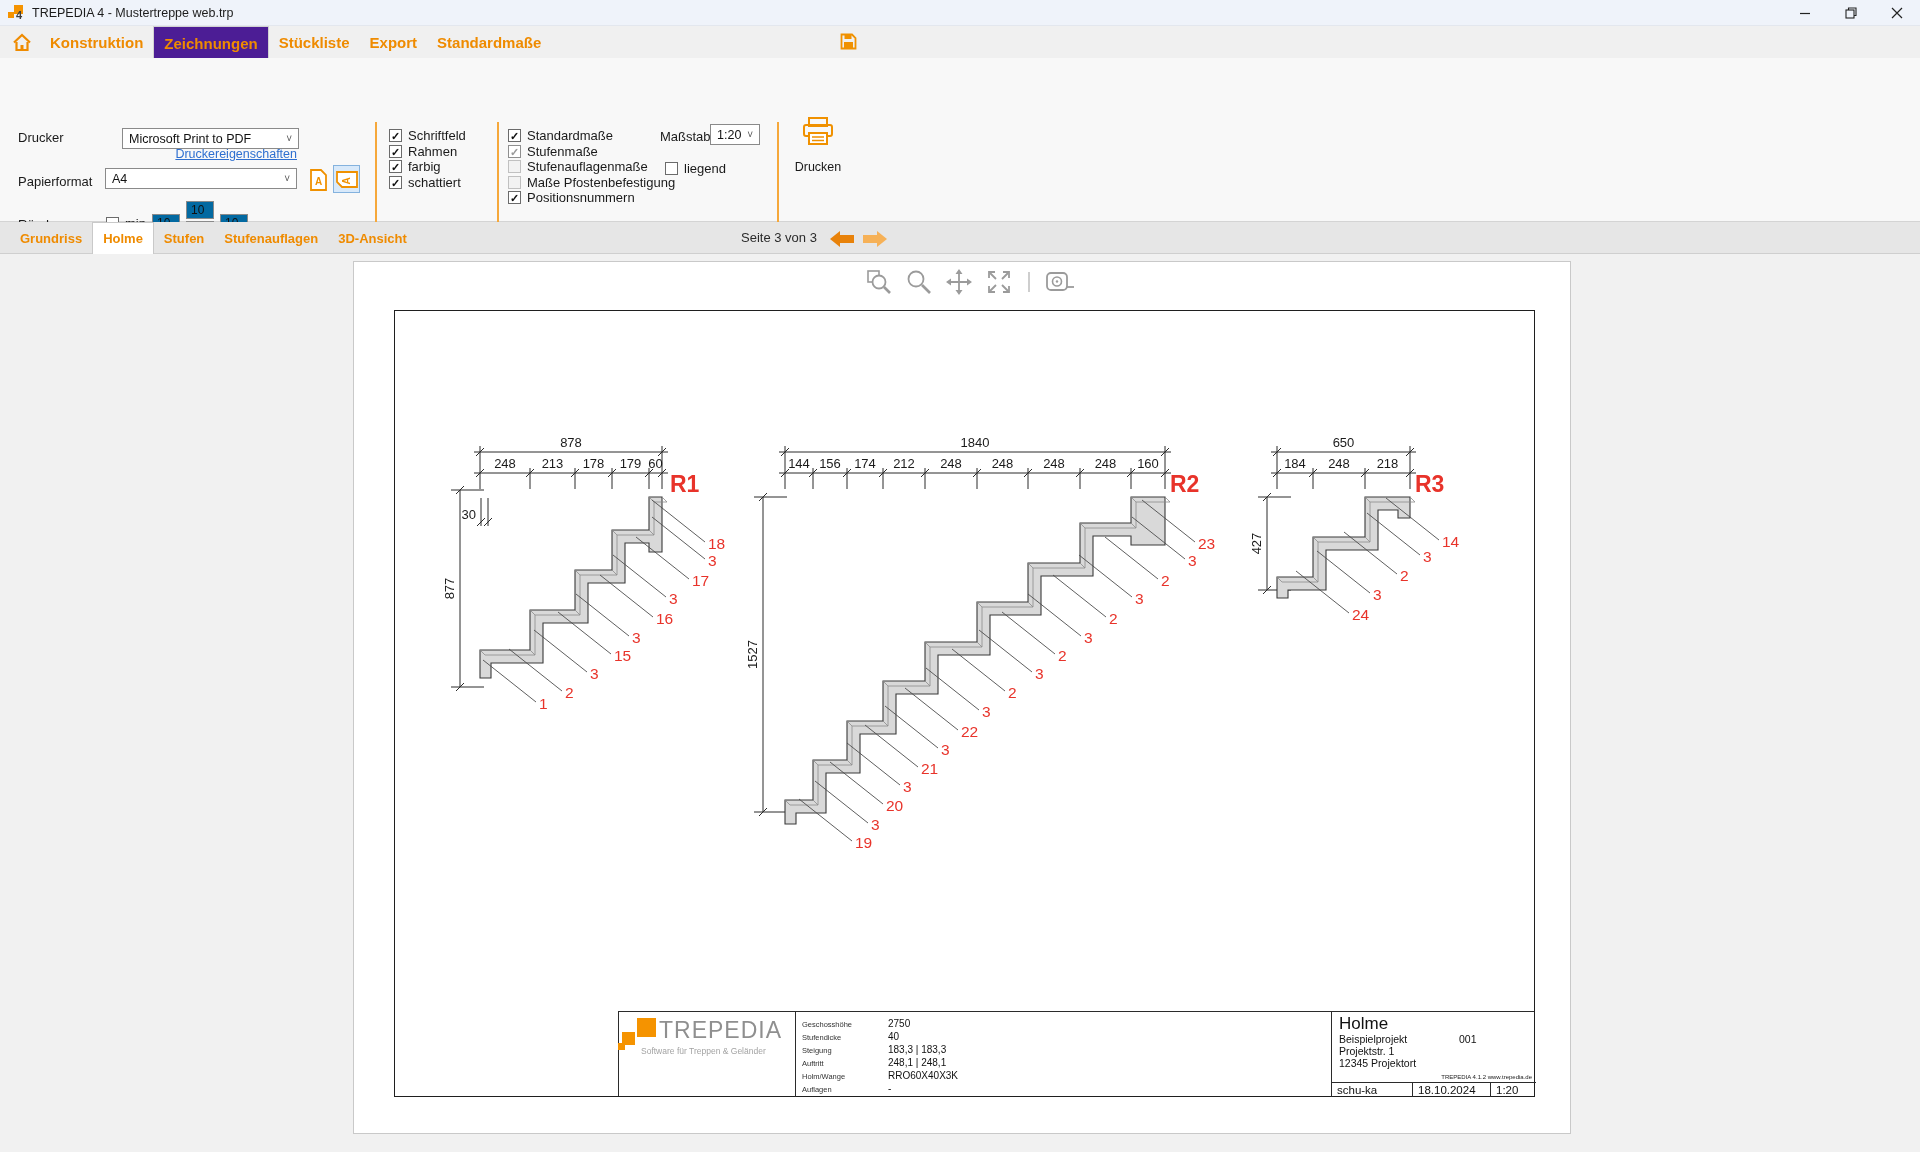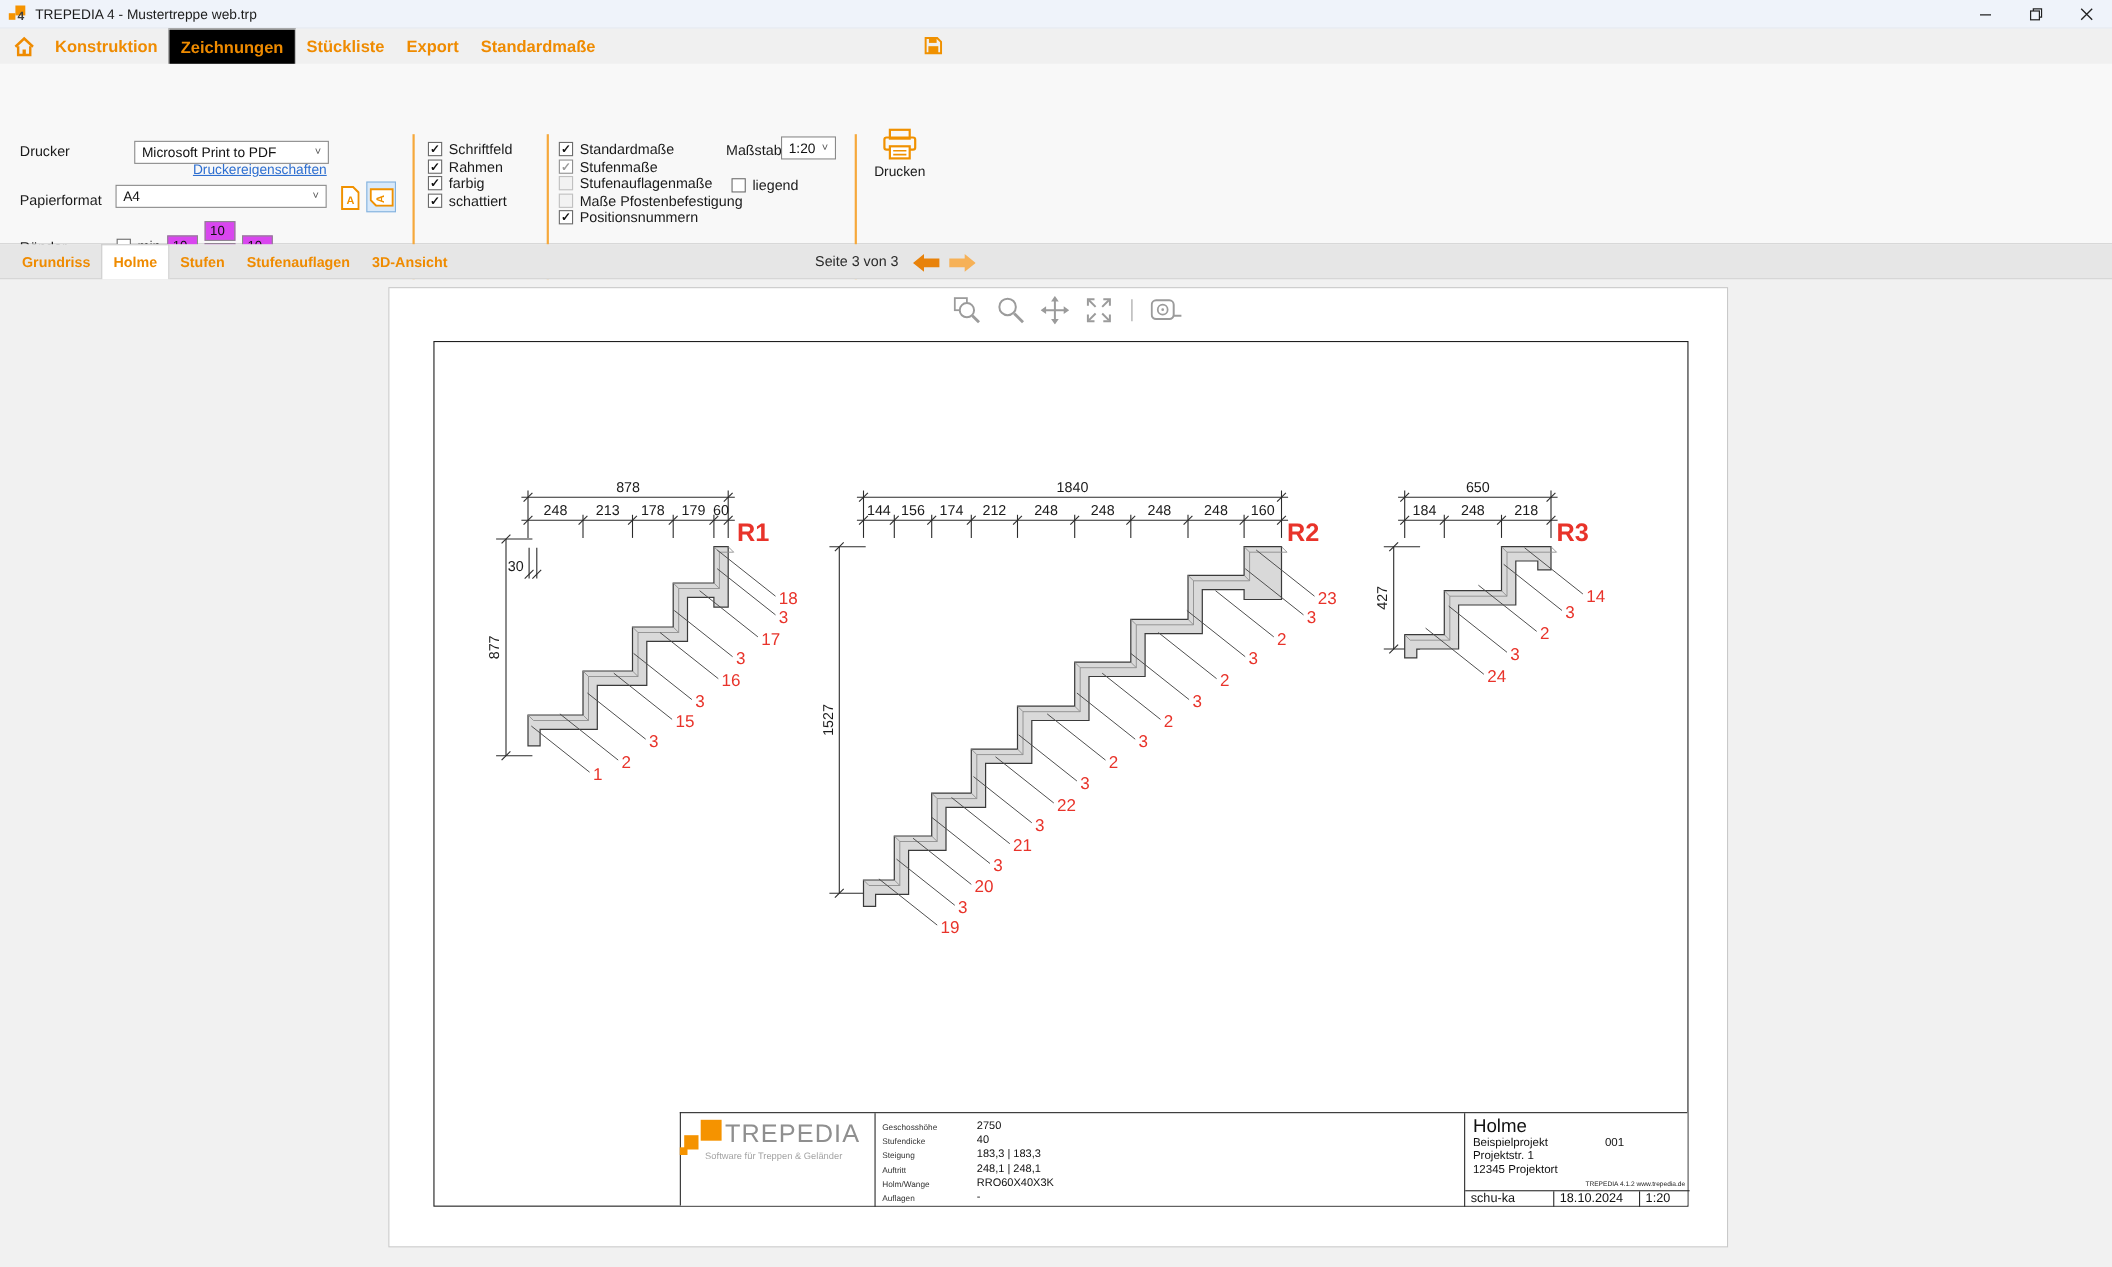--- a/index.html
+++ b/index.html
@@ -15,40 +15,40 @@
   .appicon .n4 { position:absolute; left:8px; top:4px; font:bold 11px "Liberation Sans",sans-serif; color:#3f3f3f; }
   .wtitle { position:absolute; left:32px; top:6px; font-size:12.5px; color:#1c1c1c; }
   .winbtn { position:absolute; top:0; width:46px; height:26px; display:flex; align-items:center; justify-content:center; color:#222; }
   .winbtn svg { display:block; }
 
   
   .menubar { position:absolute; left:0; top:26px; width:1920px; height:32px; background:#f0f0f0; }
   .homebtn { position:absolute; left:12px; top:7px; width:22px; height:20px; }
   .menuitems { position:absolute; left:40px; top:0; height:32px; display:flex;text-align:center; }
   .mitem { height:32px; padding:0 10px; display:flex; align-items:center; font-size:15px; font-weight:bold; color:#ef8b00; cursor:default; }
-  .mitem.active { background:#000000; border:1px solid #d2d2d2; border-bottom:none; height:33px; }
+  .mitem.active { background:#4c1d95; border:1px solid #d2d2d2; border-bottom:none; height:33px; }
   .savebtn { position:absolute; left:836px; top:3px; width:24px; height:24px; display:flex; align-items:center; justify-content:center; }
 
   
   .ribbon { position:absolute; left:0; top:58px; width:1920px; height:164px; background:#f8f8f8; border-bottom:1px solid #d4d4d4; font-size:13px; color:#1a1a1a; }
   .rlabel { position:absolute; font-size:13px; color:#1a1a1a; }
   .rsel { position:absolute; height:21px; background:#fff; border:1px solid #8a8a8a; font-size:12.5px; color:#111; display:flex; align-items:center; padding:0 6px; }
   .rsel .chev { margin-left:auto; font-size:10px; color:#555; }
   .rlink { position:absolute; font-size:12.5px; color:#2e6fd0; text-decoration:underline; }
-  .rinput { position:absolute; width:28px; height:18px; border:1px solid #8a8a8a; background:#d946ef; font:12px "Liberation Sans",sans-serif; text-align:left; padding-left:4px; color:#111; }
+  .rinput { position:absolute; width:28px; height:18px; border:1px solid #8a8a8a; background:#0369a1; font:12px "Liberation Sans",sans-serif; text-align:left; padding-left:4px; color:#111; }
   .cb { display:inline-block; width:13px; height:13px; border:1px solid #6b6b6b; background:#fff; font:bold 11px/12px "Liberation Sans",sans-serif; text-align:center; color:#101010; flex:none; }
   .cb.gray { color:#9a9a9a; border-color:#8f8f8f; }
   .cb.dis  { background:#f2f2f2; border-color:#c0c0c0; }
   .chkrow { position:absolute; display:flex; gap:6px; align-items:center; height:15px; font-size:13px; }
   .gdiv { position:absolute; top:64px; width:2px; height:150px; background:#f6a83b; }
   .glabel { position:absolute; top:200px; font-size:12.5px; font-weight:bold; color:#ef8b00; }
   .iconbtn { position:absolute; display:flex; align-items:center; justify-content:center; }
   .iconbtn.sel { background:#d8e9fa; border:1px solid #84b2de; }
   .druckenbtn { position:absolute; left:788px; top:58px; width:60px; height:58px; display:flex; flex-direction:column; align-items:center; }
-  .druckenbtn span { font-size:12.5px; color:#1a1a1a; margin-top:3px; }
+  .druckenbtn span { font-size:12.5px; color:#1a1a1a; margin-top:14px; }
 
   
   .tabstrip { position:absolute; left:0; top:222px; width:1920px; height:32px; background:#e6e6e6; border-bottom:1px solid #cfcfcf; }
   .dtabs { position:absolute; left:10px; top:0; height:32px; display:flex; }
   .dtab { height:32px; padding:0 10px; display:flex; align-items:center; font-size:13px; font-weight:bold; color:#ef8b00; }
   .dtab.active { background:#fff; border:1px solid #c9c9c9; border-bottom:none; }
   .pagelabel { position:absolute; left:741px; top:8px; font-size:13px; color:#2b2b2b; }
   .navarrow { position:absolute; top:8px; width:26px; height:18px; }
 
   

